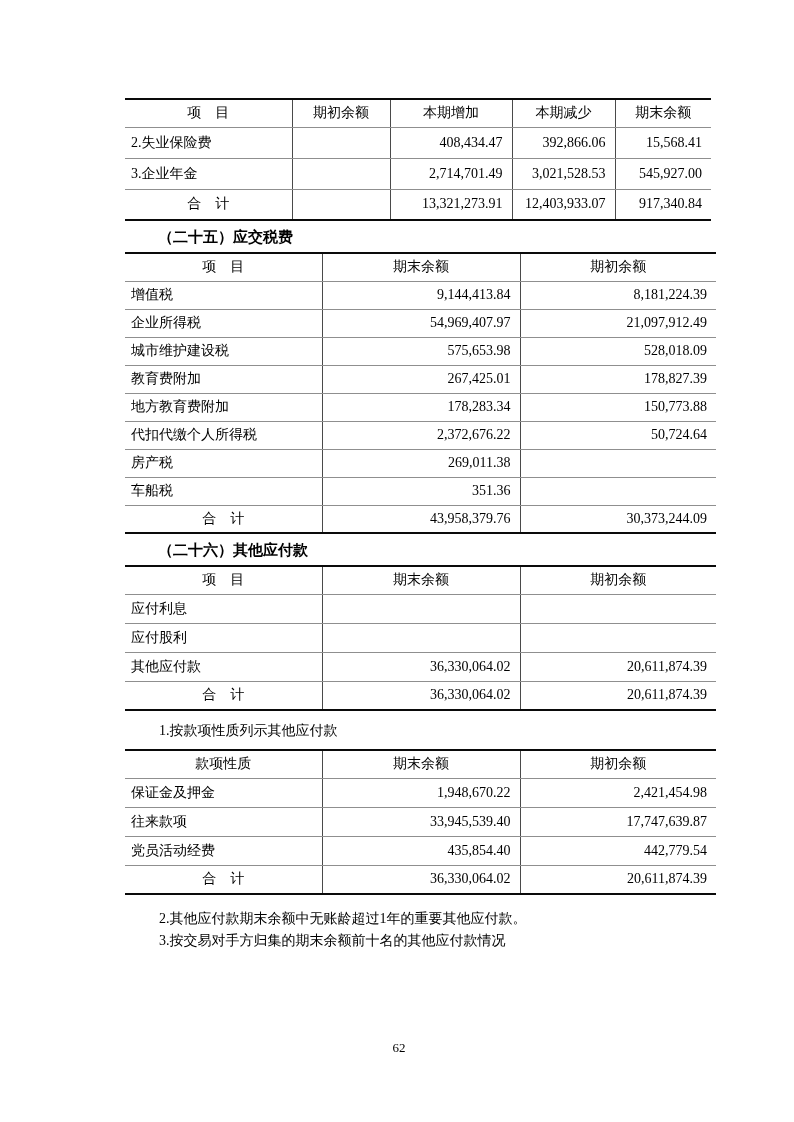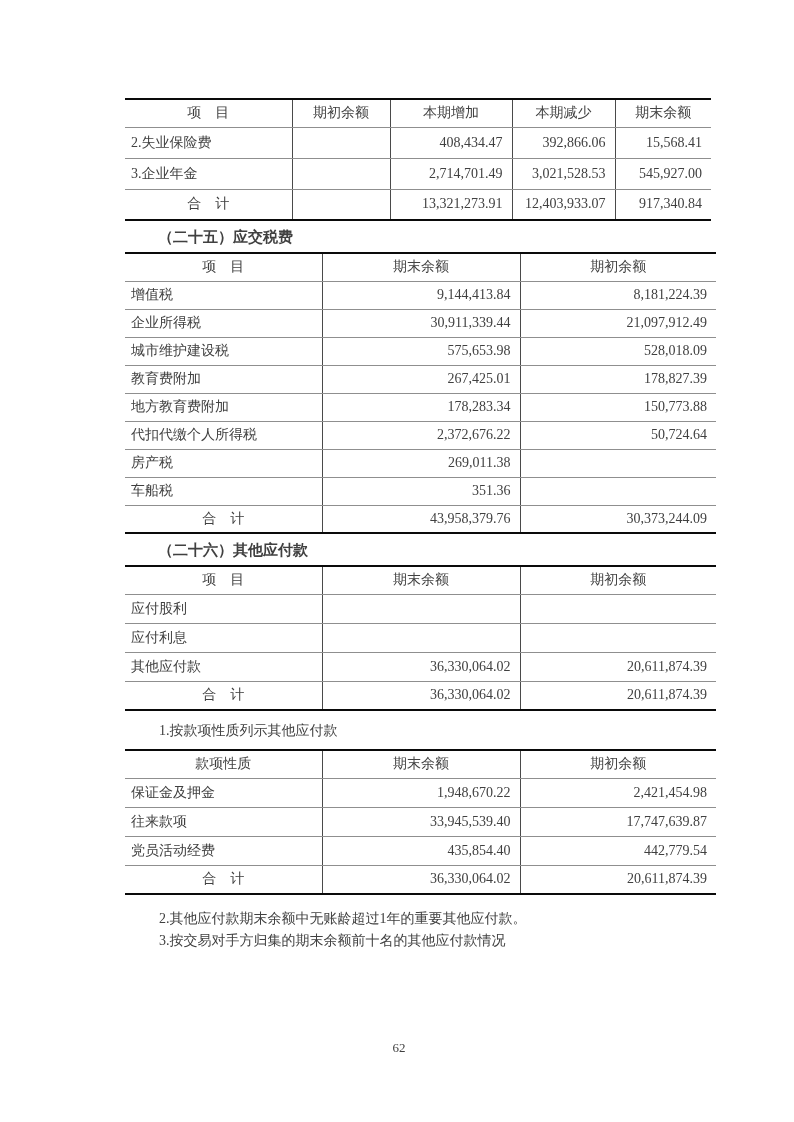--- a/index.html
+++ b/index.html
@@ -4,21 +4,21 @@
 <style>
   * { margin: 0; padding: 0; box-sizing: border-box; }
   html, body { background: #e8e8e8; }
   .page {
     position: relative;
     width: 794px;
     height: 1122px;
     background: #ffffff;
     margin: 0 auto;
     font-family: "Liberation Serif", "DejaVu Serif", serif;
-    color: #404040;
+    color: #000000;
     overflow: hidden;
   }
   .content {
     position: absolute;
     left: 125px;
     top: 98px;
     width: 591px;
   }
   table.fin-table {
     border-collapse: collapse;
@@ -134,21 +134,21 @@
           </tr>
         </thead>
         <tbody>
           <tr>
             <td class="cell-item">增值税</td>
             <td class="cell-num">9,144,413.84</td>
             <td class="cell-num">8,181,224.39</td>
           </tr>
           <tr>
             <td class="cell-item">企业所得税</td>
-            <td class="cell-num">30,911,339.44</td>
+            <td class="cell-num">54,969,407.97</td>
             <td class="cell-num">21,097,912.49</td>
           </tr>
           <tr>
             <td class="cell-item">城市维护建设税</td>
             <td class="cell-num">575,653.98</td>
             <td class="cell-num">528,018.09</td>
           </tr>
           <tr>
             <td class="cell-item">教育费附加</td>
             <td class="cell-num">267,425.01</td>
@@ -192,26 +192,26 @@
         </colgroup>
         <thead>
           <tr>
             <th>项　目</th>
             <th>期末余额</th>
             <th>期初余额</th>
           </tr>
         </thead>
         <tbody>
           <tr>
+            <td class="cell-item">应付利息</td>
+            <td class="cell-num"></td>
+            <td class="cell-num"></td>
+          </tr>
+          <tr>
             <td class="cell-item">应付股利</td>
-            <td class="cell-num"></td>
-            <td class="cell-num"></td>
-          </tr>
-          <tr>
-            <td class="cell-item">应付利息</td>
             <td class="cell-num"></td>
             <td class="cell-num"></td>
           </tr>
           <tr>
             <td class="cell-item">其他应付款</td>
             <td class="cell-num">36,330,064.02</td>
             <td class="cell-num">20,611,874.39</td>
           </tr>
           <tr>
             <td class="cell-total">合　计</td>

